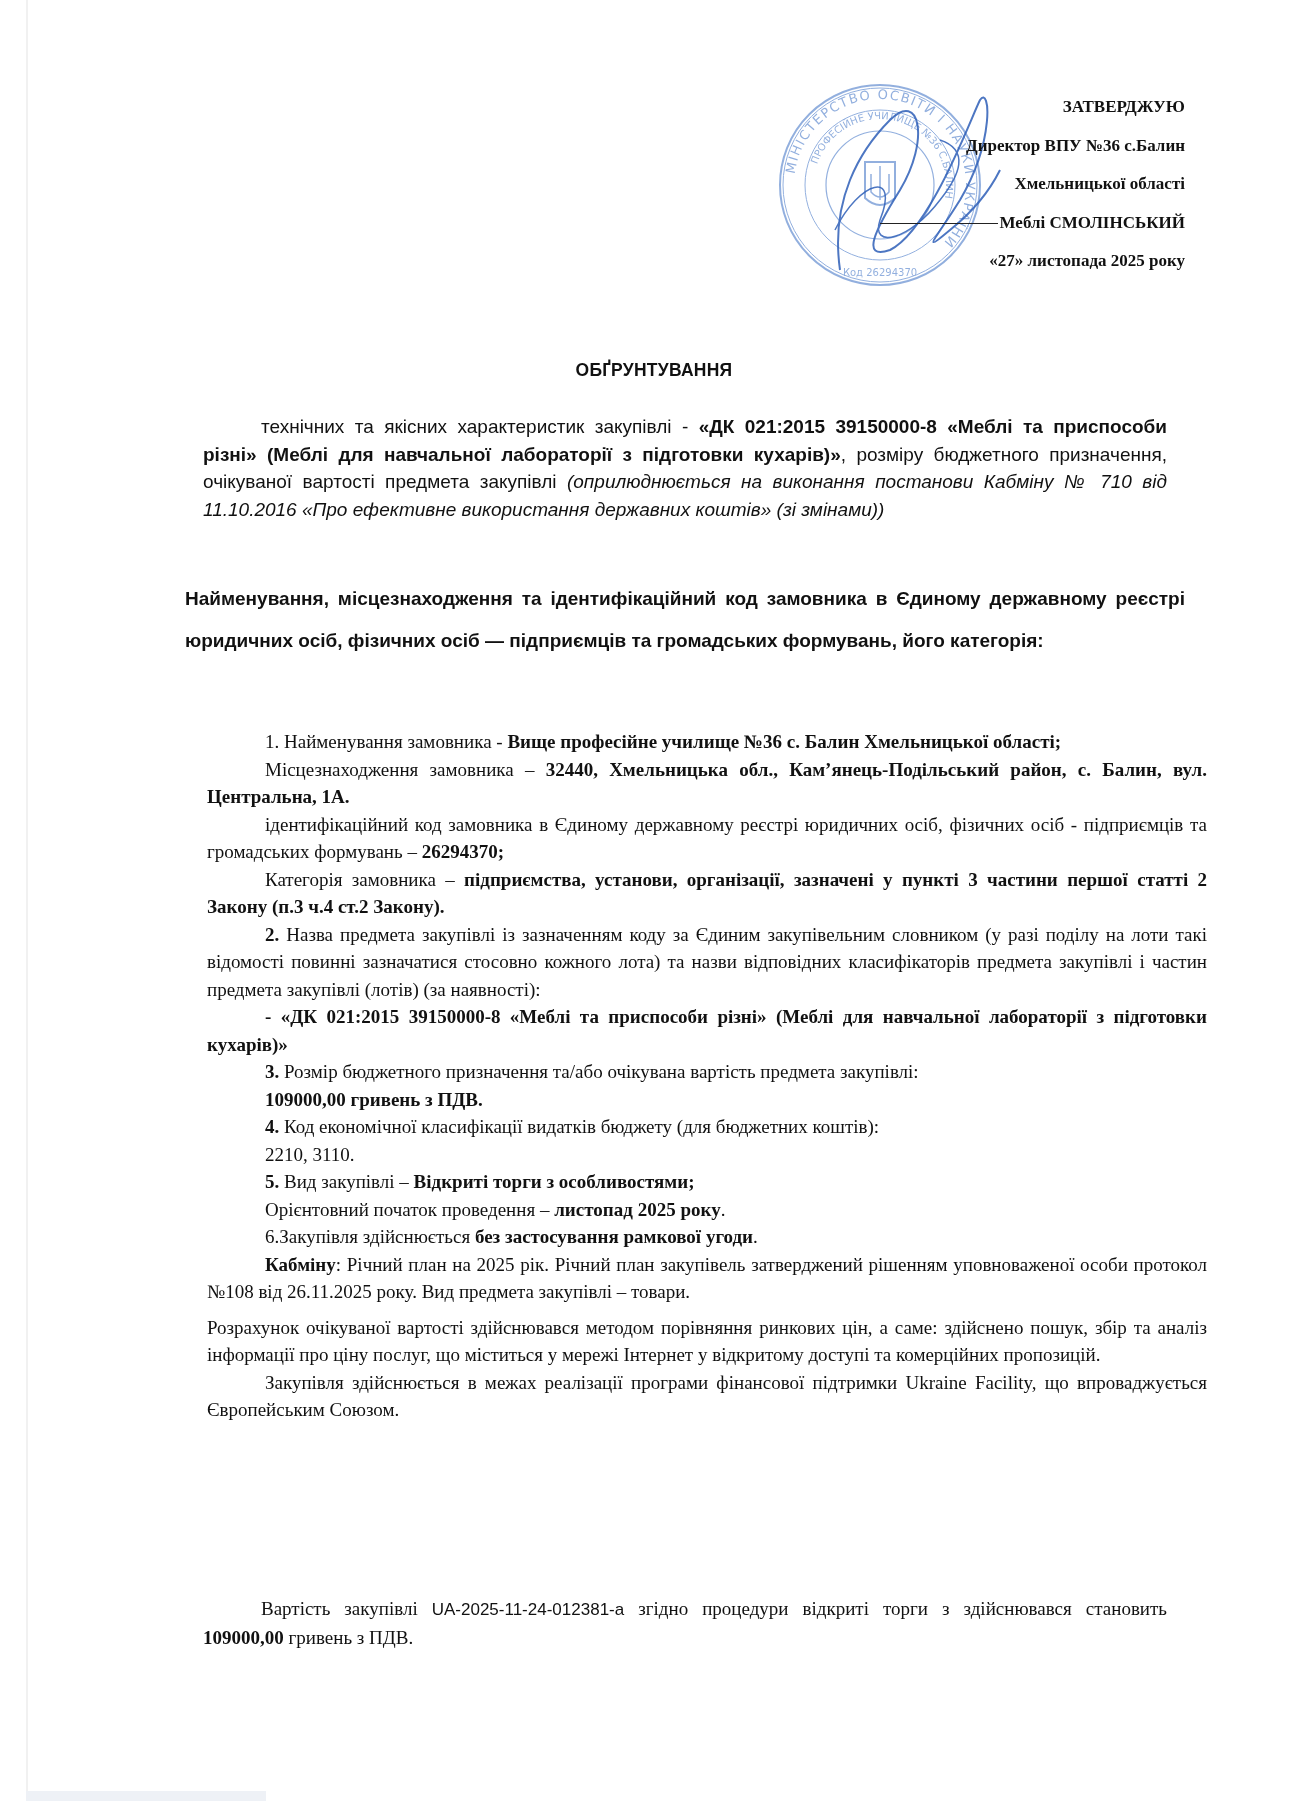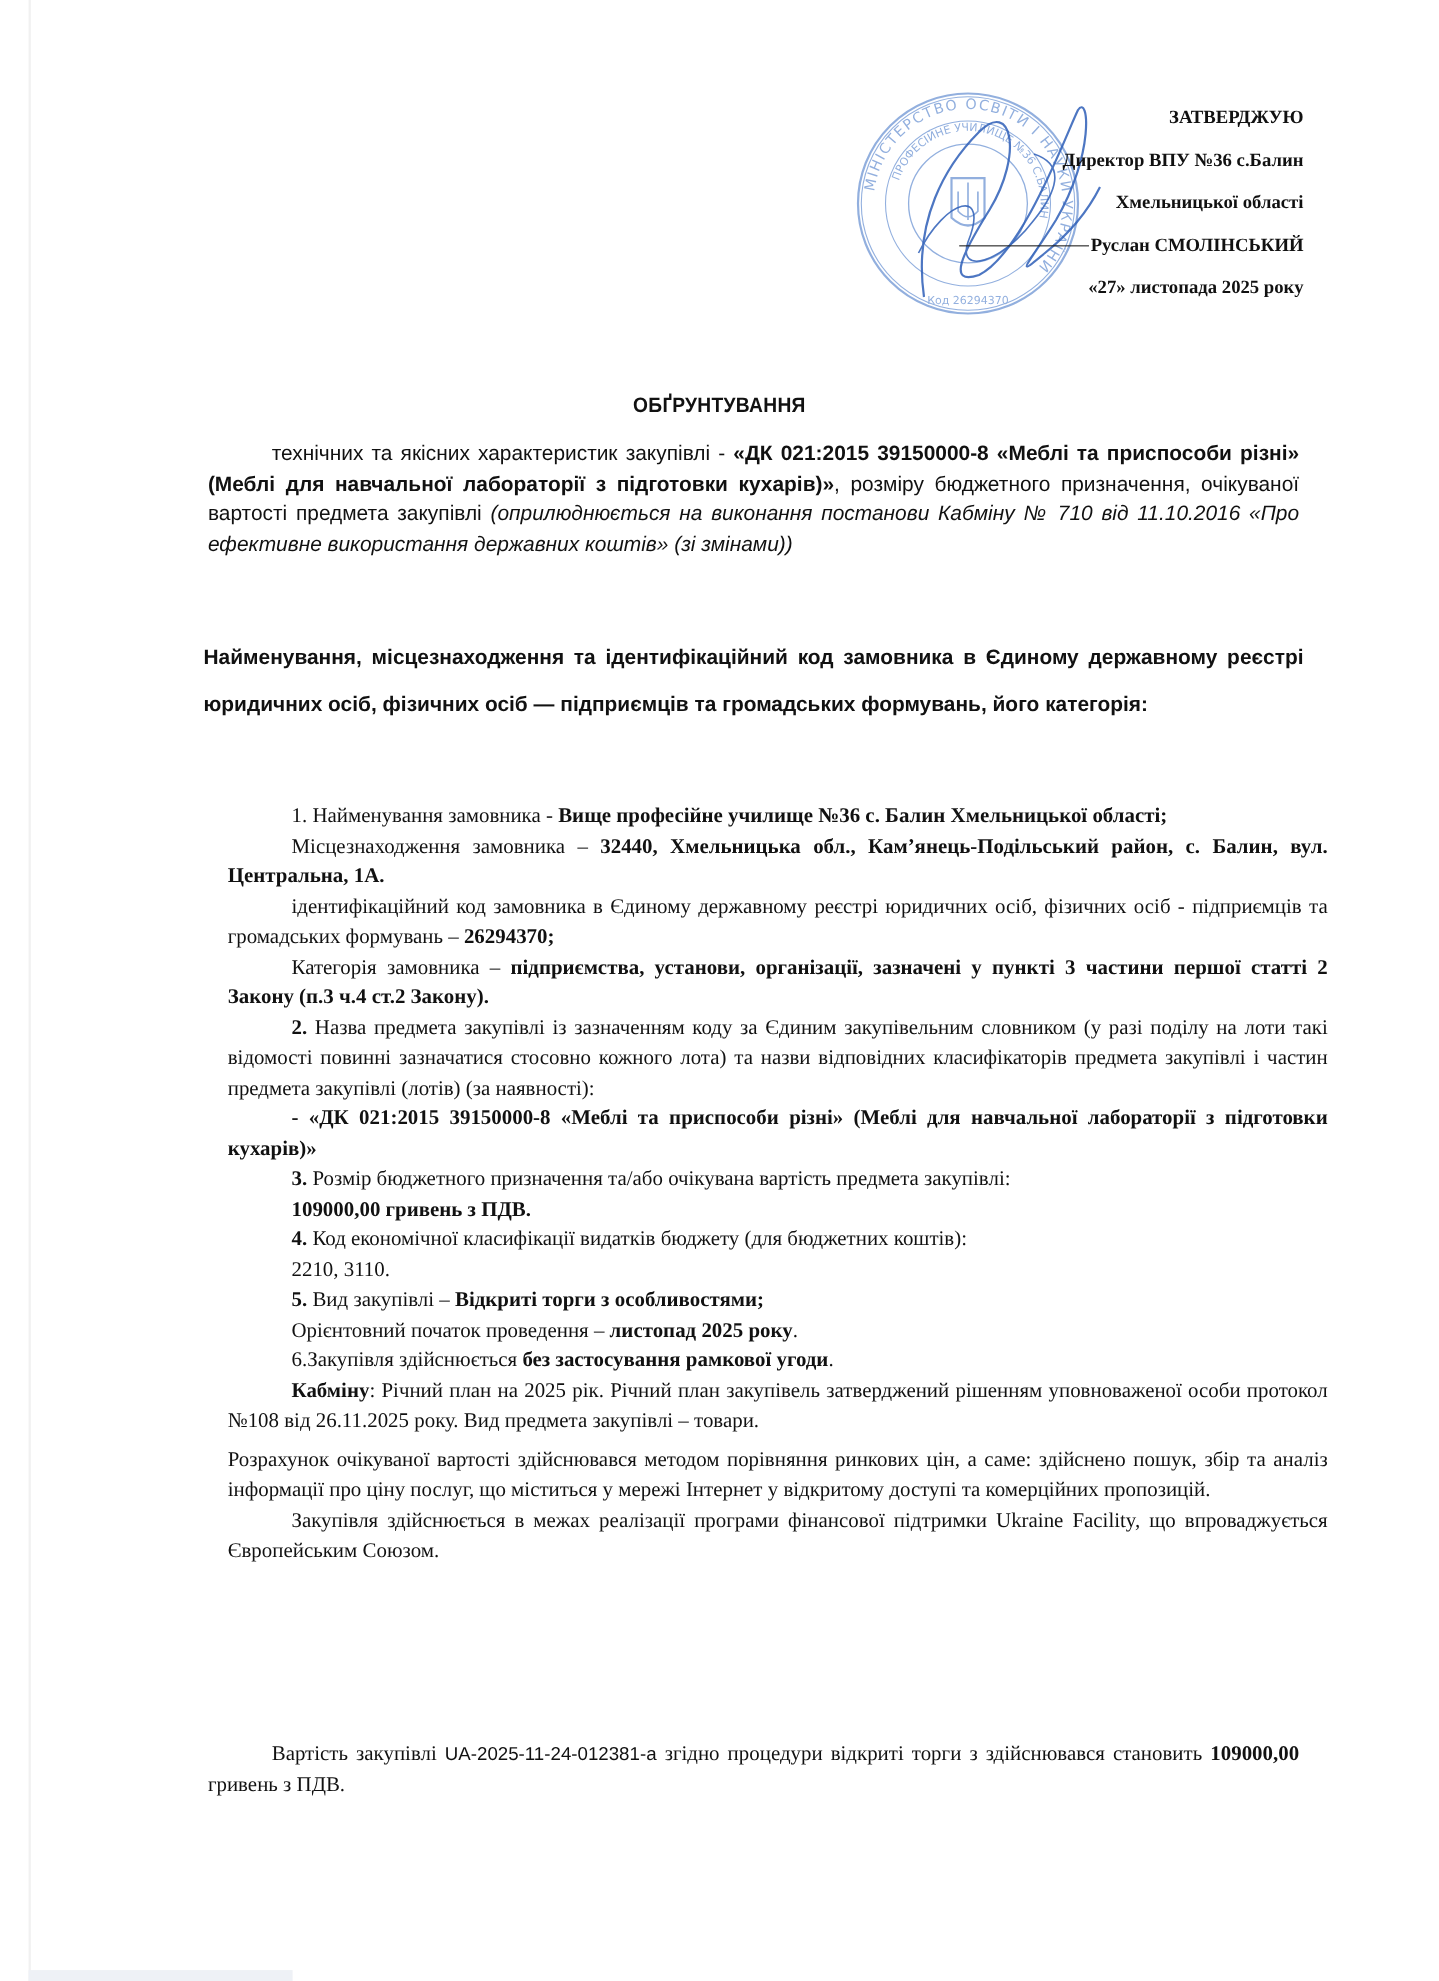--- a/index.html
+++ b/index.html
@@ -28,21 +28,21 @@
       font-family: "Liberation Sans", "DejaVu Sans", sans-serif;
       transform: scaleX(0.92);
     }
 
     .body-block {
       position: absolute; left: 185px; width: 1000px;
       font-size: 19px; line-height: 27.5px; text-align: justify;
     }
     .cond { font-family: "Liberation Sans", "DejaVu Sans", sans-serif; font-stretch: condensed; }
     .indent { text-indent: 58px; }
-    .p { margin: 4px; }
+    .p { margin: 18px; }
     .b { font-weight: bold; }
     .i { font-style: italic; }
 
     .intro { top: 395px; }
     .heading-block { top: 578px; font-weight: bold; line-height: 42px; }
     .items { top: 728px; margin-left: 22px; }
     .items .p { margin: 0; }
     .items .gap { height: 8px; }
     .cost { top: 1577px; }
     .mono-code { font-family: "Liberation Sans", "DejaVu Sans", sans-serif; font-size: 17px; }
@@ -76,21 +76,21 @@
 
   <svg class="signature" viewBox="0 0 190 210">
     <path d="M20,190 C10,120 40,70 70,40 C100,10 110,60 80,110 C55,150 40,180 70,170 C110,150 150,40 160,20 C170,5 175,60 140,120 C115,160 100,175 130,150 C155,130 170,110 180,90" fill="none" stroke="#2e5fb8" stroke-width="2"></path>
     <path d="M15,150 C40,100 80,90 60,140 C50,170 90,160 120,120 C140,95 150,70 120,60" fill="none" stroke="#2e5fb8" stroke-width="1.5"></path>
   </svg>
 
   <div class="approval">
     <div>ЗАТВЕРДЖУЮ</div>
     <div>Директор ВПУ №36 с.Балин</div>
     <div>Хмельницької області</div>
-    <div><span class="sig-line"></span><span>Руслан СМОЛІНСЬКИЙ</span></div>
+    <div><span class="sig-line"></span><span>Меблі СМОЛІНСЬКИЙ</span></div>
     <div>«27» листопада  2025 року</div>
   </div>
 
   <div class="title">ОБҐРУНТУВАННЯ</div>
 
   <div class="body-block cond intro">
     <p class="p indent"><span>технічних та якісних характеристик закупівлі - </span><span class="b">«ДК 021:2015 39150000-8 «Меблі та приспособи різні» (Меблі для навчальної лабораторії з підготовки кухарів)»</span><span>, розміру бюджетного призначення, очікуваної вартості предмета закупівлі </span><span class="i">(оприлюднюється на виконання постанови Кабміну № 710 від 11.10.2016 «Про ефективне використання державних коштів» (зі змінами))</span></p>
   </div>
 
   <div class="body-block cond heading-block">Найменування, місцезнаходження та ідентифікаційний код замовника в Єдиному державному реєстрі юридичних осіб, фізичних осіб — підприємців та громадських формувань, його категорія:</div>

